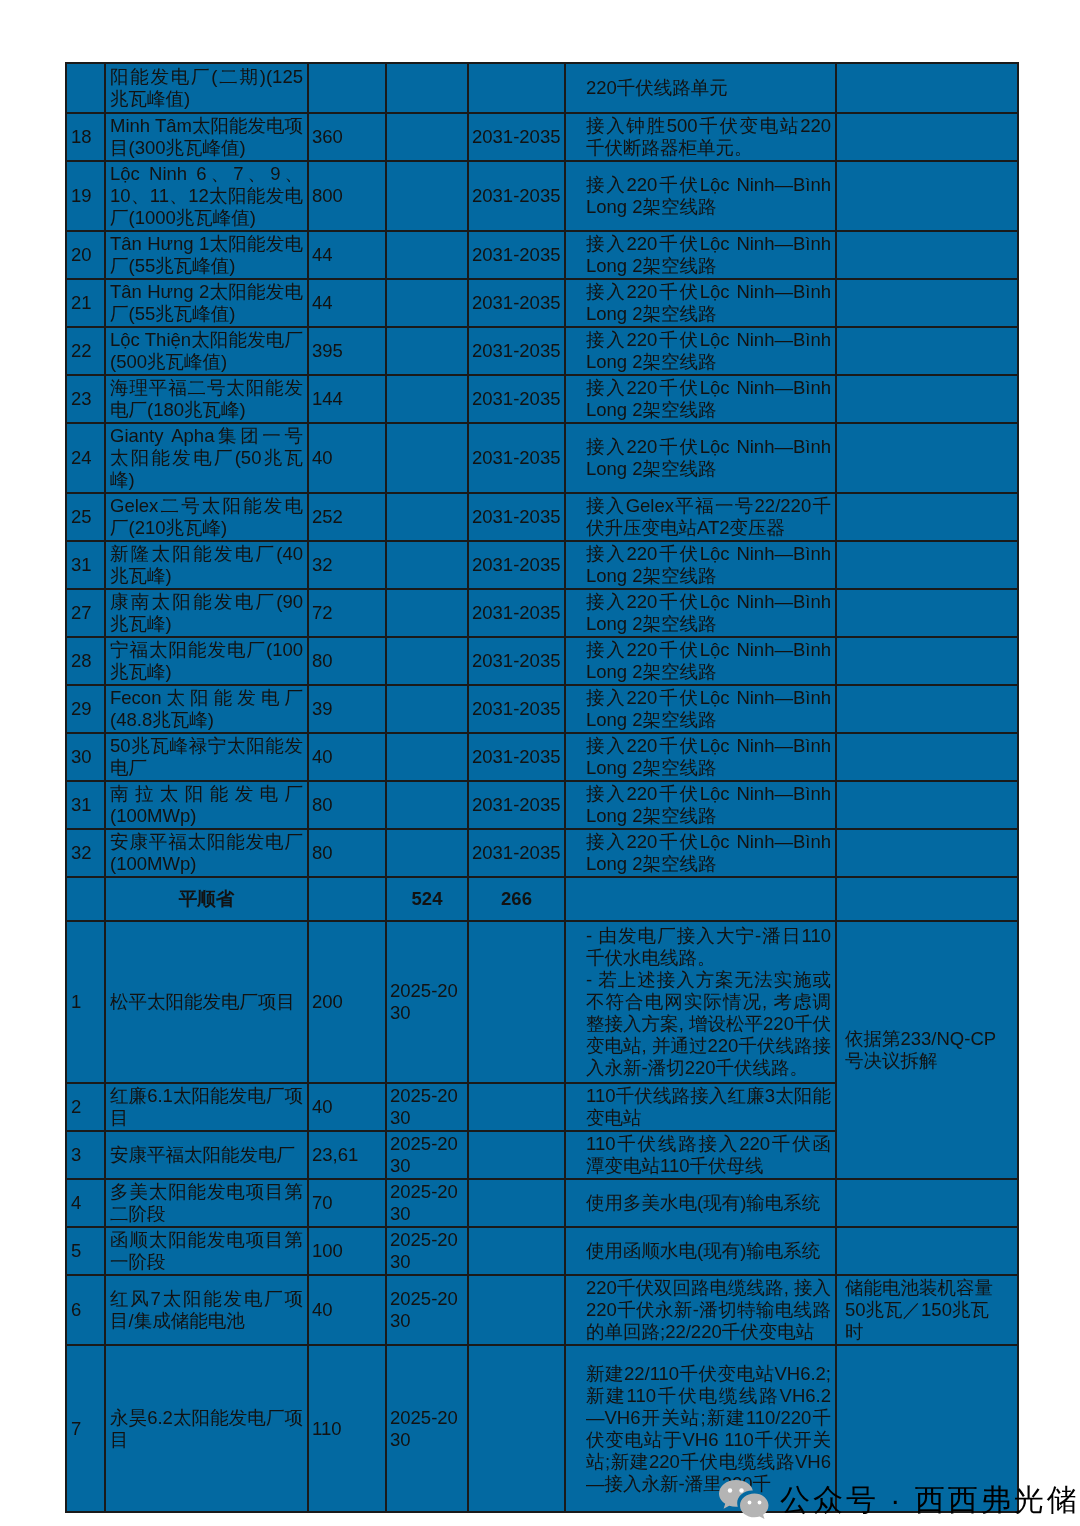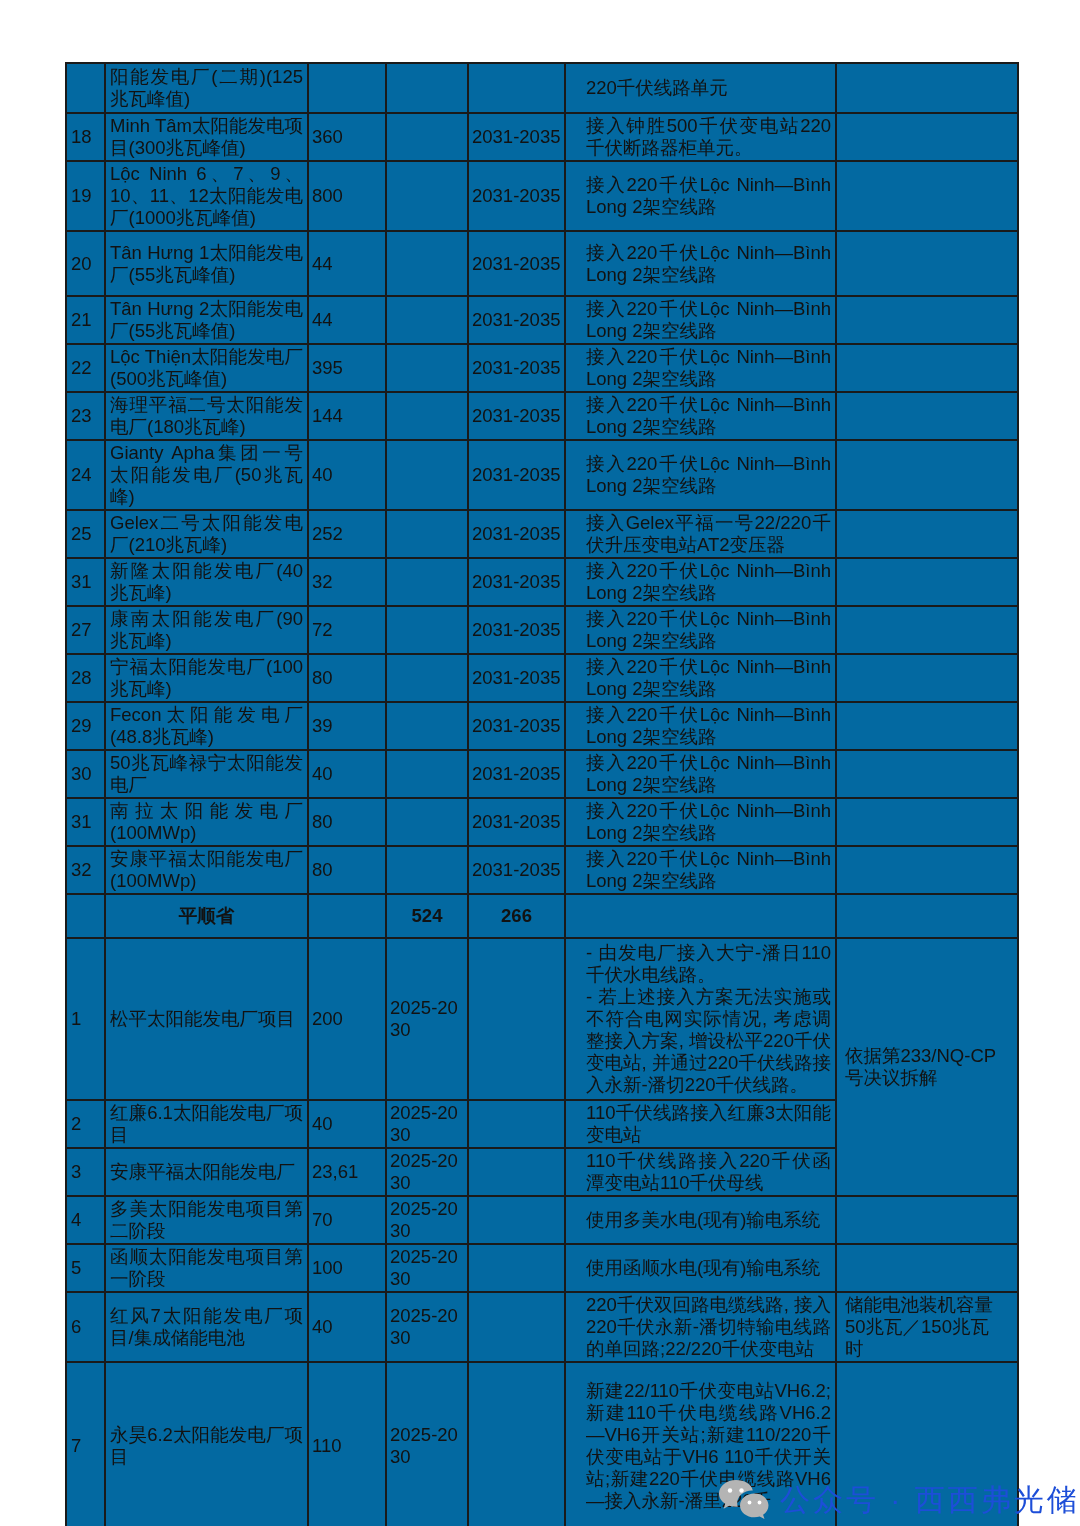--- a/index.html
+++ b/index.html
@@ -26,21 +26,21 @@
   td.c-conn{text-align:justify;padding-left:20px;padding-right:4px;}
   td.c-note{padding-left:8px;padding-right:10px;}
   td.c-p4{word-break:break-all;}
   tr.subtotal td{font-weight:bold;text-align:center;}
   .conn-line{text-align:justify;}
   .footer{
     position:absolute;left:716px;top:1478px;
     display:flex;align-items:center;gap:10px;
   }
   .footer-text{
-    font-size:30px;letter-spacing:3px;color:#1d4ed8;white-space:nowrap;
+    font-size:30px;letter-spacing:3px;color:#000000;white-space:nowrap;
   }
   .wx-icon{width:54px;height:44px;flex:0 0 auto;}
 </style>
 </head>
 <body>
 
 <table class="doc">
   <colgroup>
     <col style="width:39px">
       <col style="width:203px">
@@ -72,21 +72,21 @@
     </tr>
     <tr style="height:65px">
       <td class="c-no">19</td>
       <td class="c-name">Lộc Ninh 6、7、9、10、11、12太阳能发电厂(1000兆瓦峰值)</td>
       <td class="c-cap">800</td>
       <td class="c-p4"></td>
       <td class="c-p5">2031-2035</td>
       <td class="c-conn">接入220千伏Lộc Ninh—Bình Long 2架空线路</td>
       <td class="c-note"></td>
     </tr>
-    <tr style="height:65px">
+    <tr style="height:48px">
       <td class="c-no">20</td>
       <td class="c-name">Tân Hưng 1太阳能发电厂(55兆瓦峰值)</td>
       <td class="c-cap">44</td>
       <td class="c-p4"></td>
       <td class="c-p5">2031-2035</td>
       <td class="c-conn">接入220千伏Lộc Ninh—Bình Long 2架空线路</td>
       <td class="c-note"></td>
     </tr>
     <tr style="height:47px">
       <td class="c-no">21</td>

